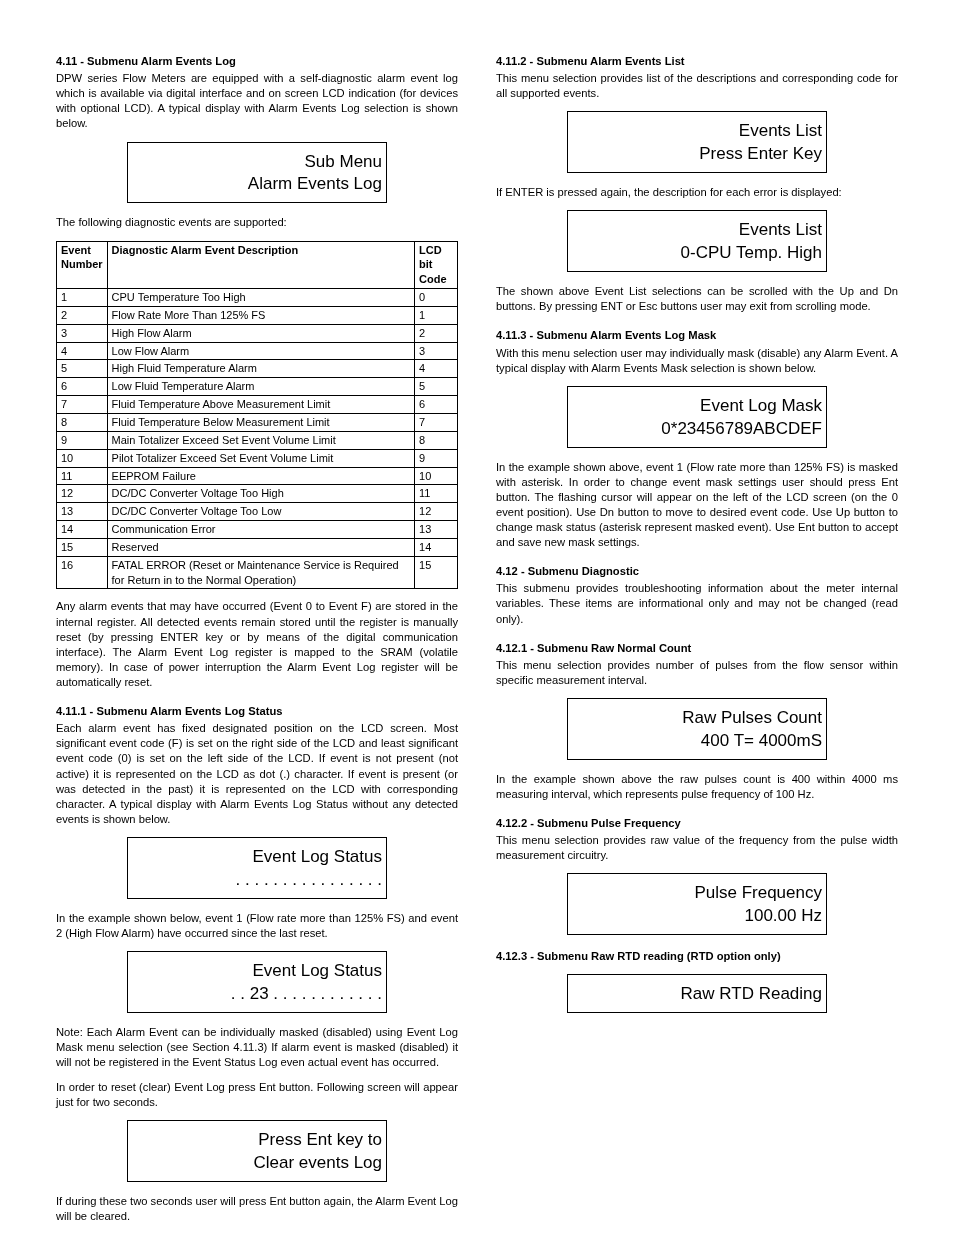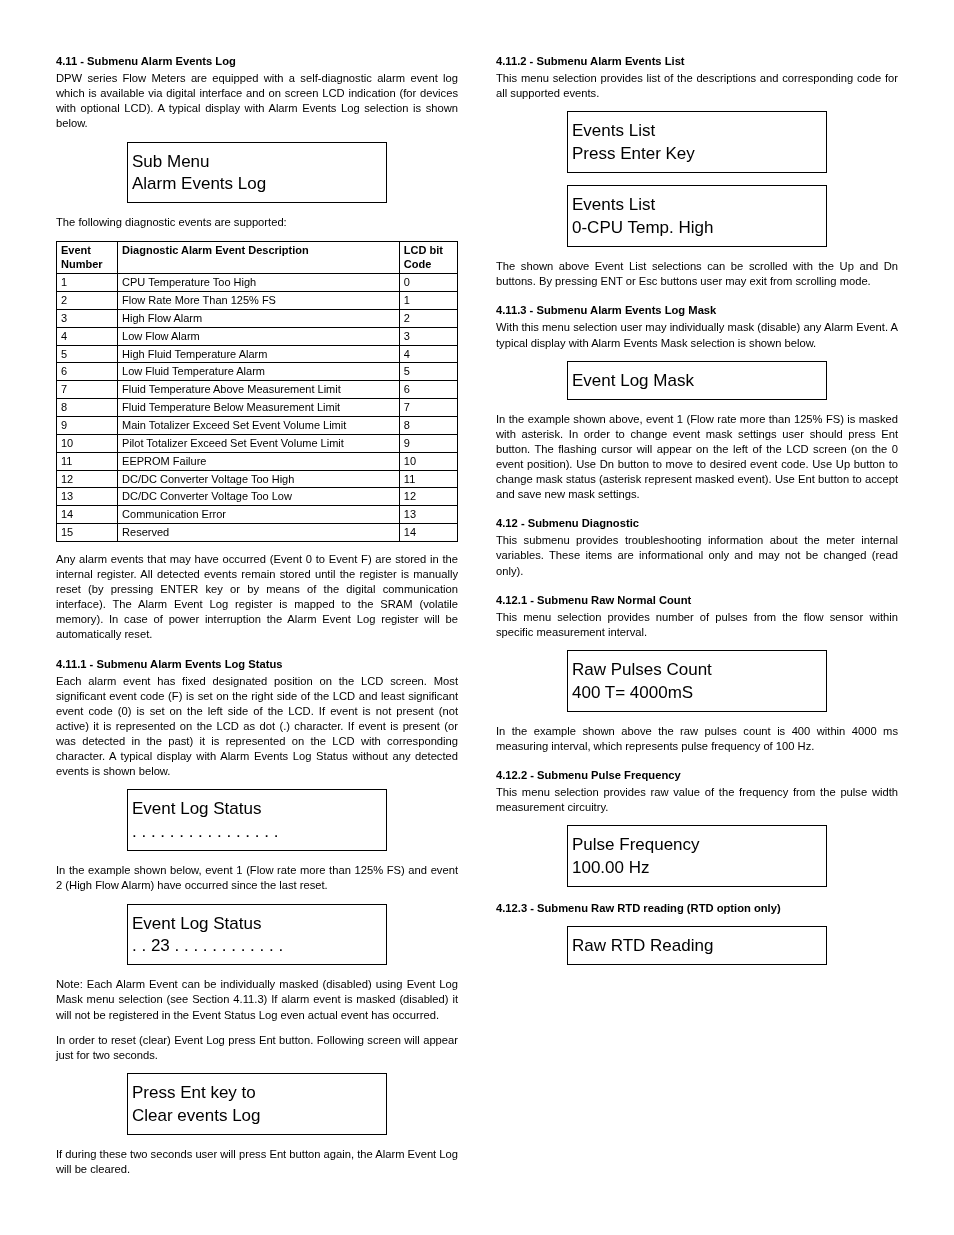--- a/index.html
+++ b/index.html
@@ -23,21 +23,21 @@
   }
   .sec-head {
     font-weight: bold;
     margin: 14px 0 2px 0;
   }
   p { margin: 0 0 10px 0; text-align: justify; }
   .lcd {
     border: 1px solid #000;
     width: 250px;
     margin: 10px auto 12px auto;
-    text-align: left;
+    text-align: right;
     padding: 8px 4px 6px 4px;
     font-family: Arial, sans-serif;
     font-size: 17px;
     line-height: 1.35;
   }
   table.ev {
     border-collapse: collapse;
     width: 100%;
     margin: 4px 0 10px 0;
     font-size: 11px;
@@ -145,20 +145,25 @@
           <tr>
             <td>14</td>
             <td>Communication Error</td>
             <td>13</td>
           </tr>
           <tr>
             <td>15</td>
             <td>Reserved</td>
             <td>14</td>
           </tr>
+          <tr>
+            <td>16</td>
+            <td>FATAL ERROR (Reset or Maintenance Service is Required for Return in to the Normal Operation)</td>
+            <td>15</td>
+          </tr>
         </tbody>
     </table>
 
     <p>Any alarm events that may have occurred (Event 0 to Event F) are stored in the internal register. All detected events remain stored until the register is manually reset (by pressing ENTER key or by means of the digital communication interface). The Alarm Event Log register is mapped to the SRAM (volatile memory). In case of power interruption the Alarm Event Log register will be automatically reset.</p>
 
     <div class="sec-head">4.11.1 - Submenu Alarm Events Log Status</div>
     <p>Each alarm event has fixed designated position on the LCD screen. Most significant event code (F) is set on the right side of the LCD and least significant event code (0) is set on the left side of the LCD. If event is not present (not active) it is represented on the LCD as dot (.) character. If event is present (or was detected in the past) it is represented on the LCD with corresponding character. A typical display with Alarm Events Log Status without any detected events is shown below.</p>
 
     <div class="lcd">
       <div>Event Log Status</div>
@@ -188,33 +193,35 @@
   <div class="col">
 
     <div class="sec-head">4.11.2 - Submenu Alarm Events List</div>
     <p>This menu selection provides list of the descriptions and corresponding code for all supported events.</p>
 
     <div class="lcd">
       <div>Events List</div>
       <div>Press Enter Key</div>
     </div>
 
+    <p style="text-align:left">If ENTER is pressed again, the description for each error is displayed:</p>
 
     <div class="lcd">
       <div>Events List</div>
       <div>0-CPU Temp. High</div>
     </div>
 
     <p>The shown above Event List selections can be scrolled with the Up and Dn buttons. By pressing ENT or Esc buttons user may exit from scrolling mode.</p>
 
     <div class="sec-head">4.11.3 - Submenu Alarm Events Log Mask</div>
     <p>With this menu selection user may individually mask (disable) any Alarm Event. A typical display with Alarm Events Mask selection is shown below.</p>
 
     <div class="lcd">
       <div>Event Log Mask</div>
+      <div>0*23456789ABCDEF</div>
     </div>
 
     <p>In the example shown above, event 1 (Flow rate more than 125% FS) is masked with asterisk. In order to change event mask settings user should press Ent button. The flashing cursor will appear on the left of the LCD screen (on the 0 event position). Use Dn button to move to desired event code. Use Up button to change mask status (asterisk represent masked event). Use Ent button to accept and save new mask settings.</p>
 
     <div class="sec-head">4.12 - Submenu Diagnostic</div>
     <p>This submenu provides troubleshooting information about the meter internal variables. These items are informational only and may not be changed (read only).</p>
 
     <div class="sec-head">4.12.1 - Submenu Raw Normal Count</div>
     <p>This menu selection provides number of pulses from the flow sensor within specific measurement interval.</p>
 

